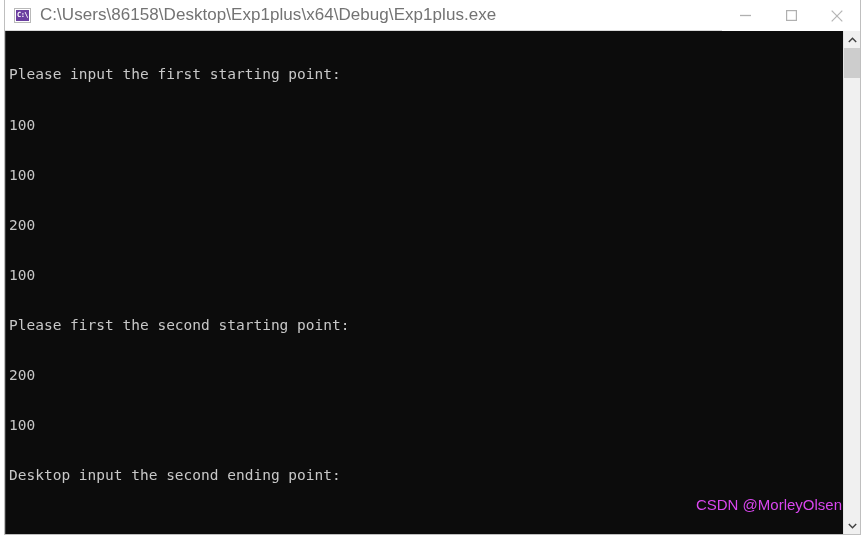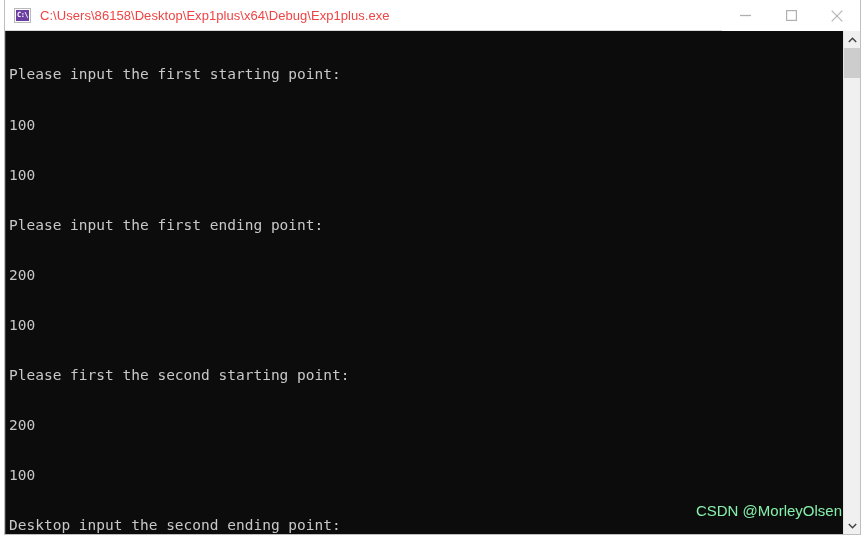--- a/index.html
+++ b/index.html
@@ -62,22 +62,22 @@
     align-items: center;
     justify-content: center;
     font-family: "DejaVu Sans Mono", monospace;
     font-size: 7px;
     line-height: 7px;
     font-weight: bold;
     color: #ffffff;
     letter-spacing: -0.5px;
   }
   #title-text {
-    font-size: 13px;
-    color: #ef4444;
+    font-size: 17px;
+    color: #737373;
     white-space: nowrap;
     letter-spacing: 0.05px;
   }
   #window-controls {
     position: absolute;
     right: 0;
     top: 0;
     height: 31px;
     display: flex;
   }
@@ -109,24 +109,24 @@
     color: #c8c8c8;
     white-space: pre;
     letter-spacing: 0px;
   }
   .console-line { height: 16.7px; }
 
   
   #watermark {
     position: absolute;
     right: 18px;
-    bottom: 15px;
+    bottom: 21px;
     font-family: "Liberation Sans", sans-serif;
     font-size: 15px;
-    color: #86efac;
+    color: #d946ef;
     white-space: nowrap;
     user-select: none;
   }
 
   
   #scrollbar {
     position: absolute;
     right: 0;
     top: 0;
     bottom: 0;
@@ -185,21 +185,20 @@
         </svg>
       </div>
     </div>
   </div>
 
   <div id="console-body">
     <div id="console-text">
       <div class="console-line">Please input the first starting point:</div>
       <div class="console-line">100</div>
       <div class="console-line">100</div>
-      <div class="console-line">Please input the first ending point:</div>
       <div class="console-line">200</div>
       <div class="console-line">100</div>
       <div class="console-line">Please first the second starting point:</div>
       <div class="console-line">200</div>
       <div class="console-line">100</div>
       <div class="console-line">Desktop input the second ending point:</div>
       
       
     </div>
 

